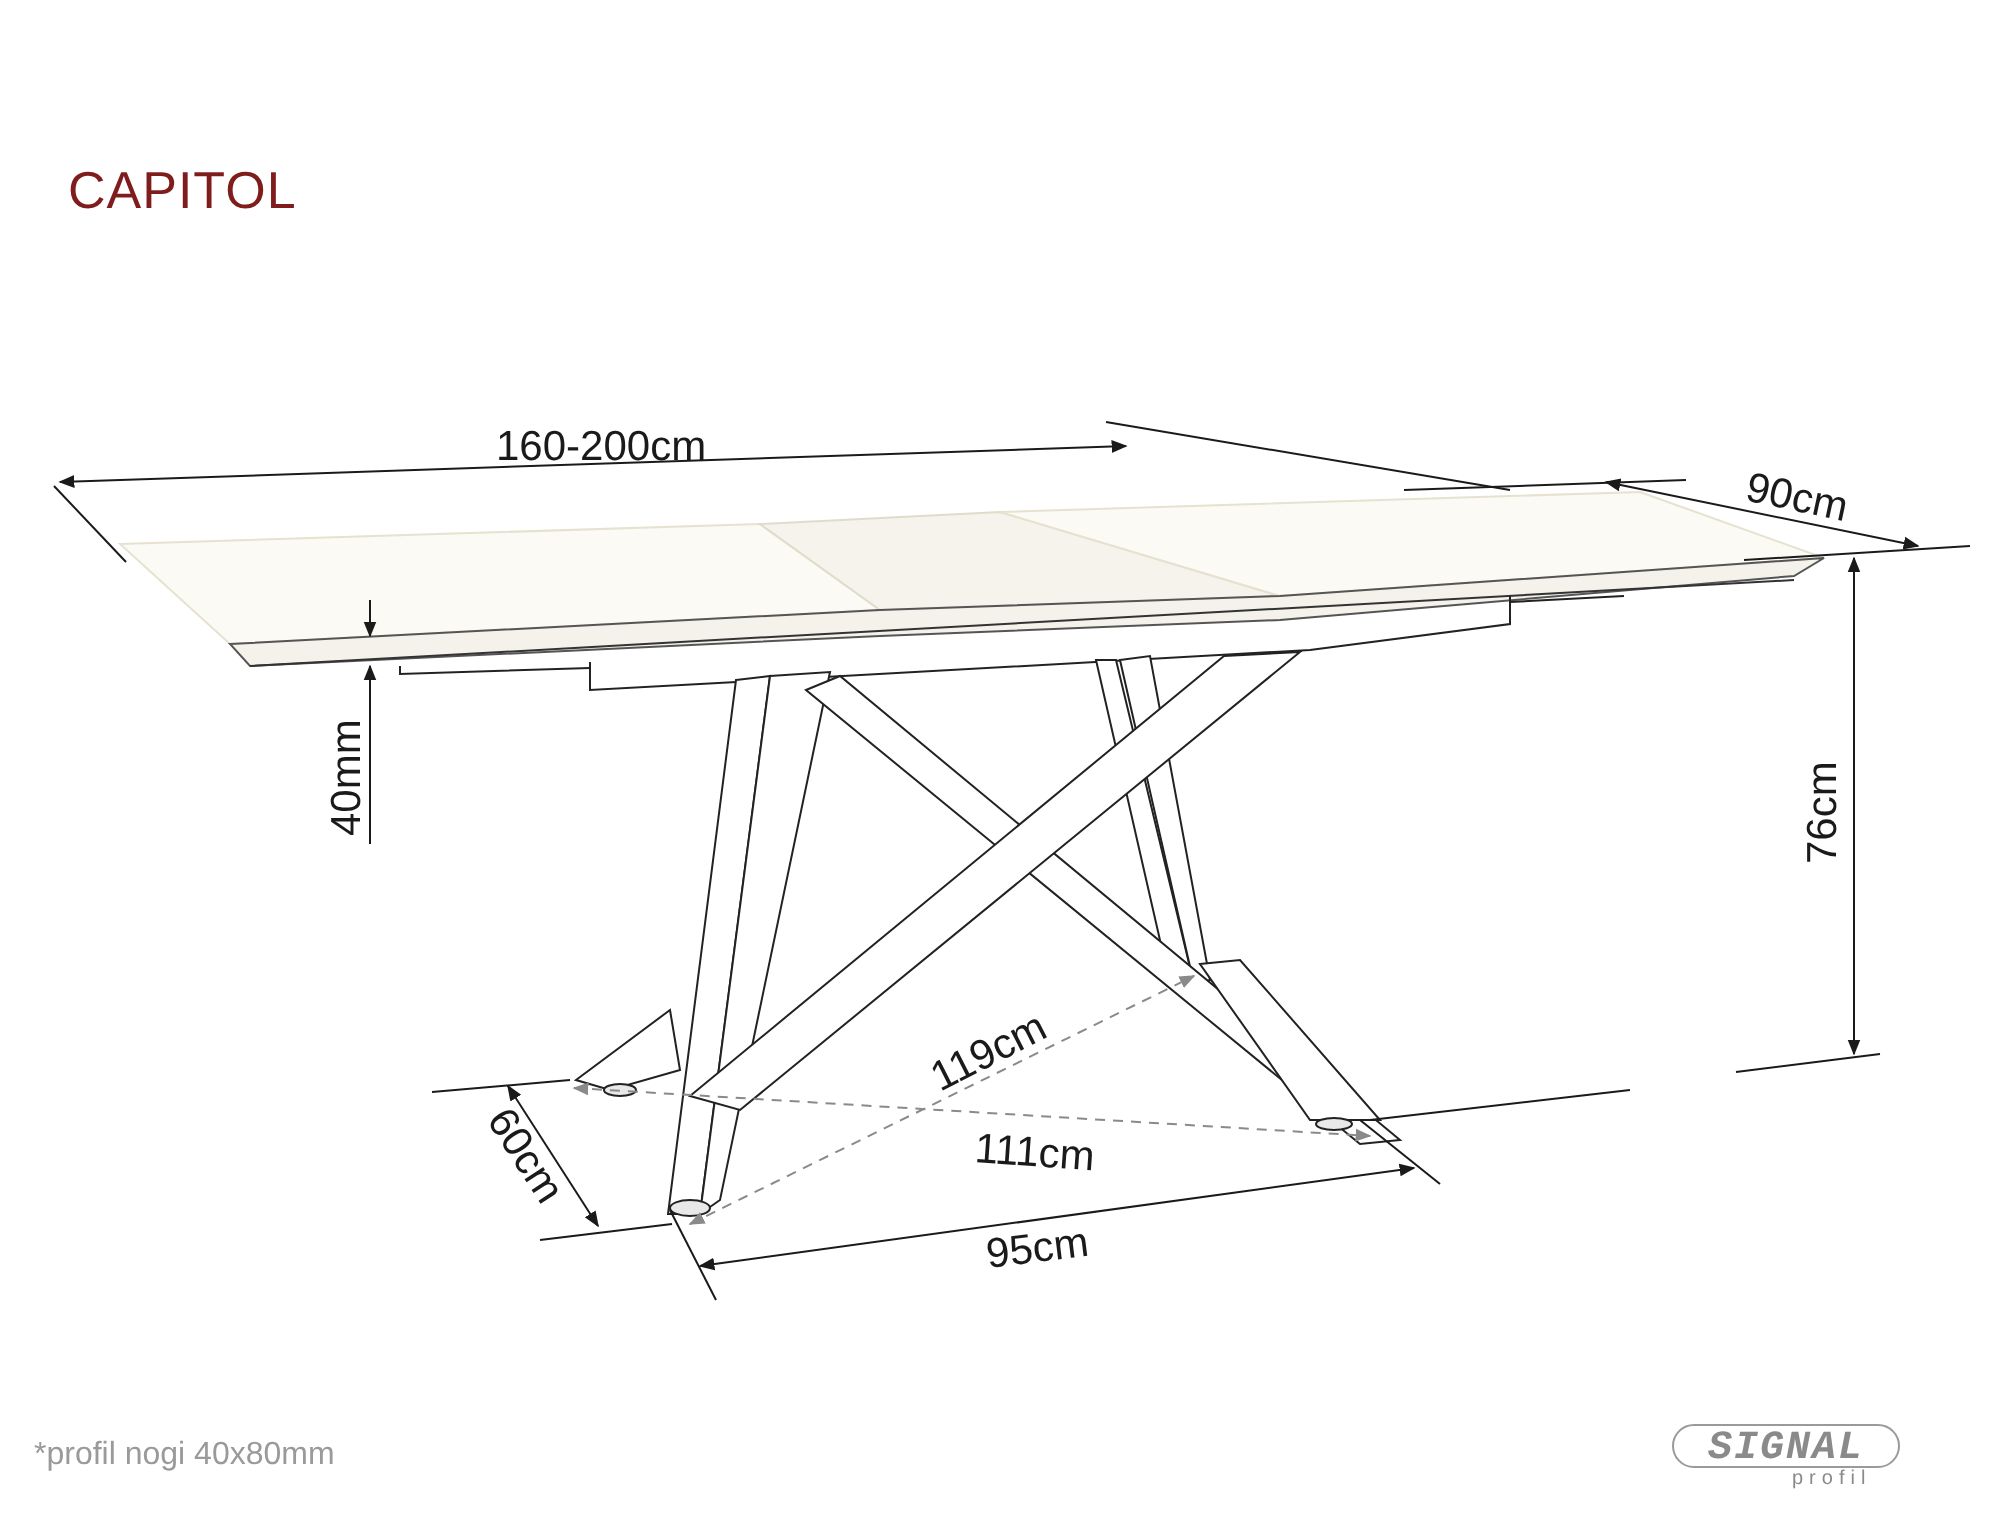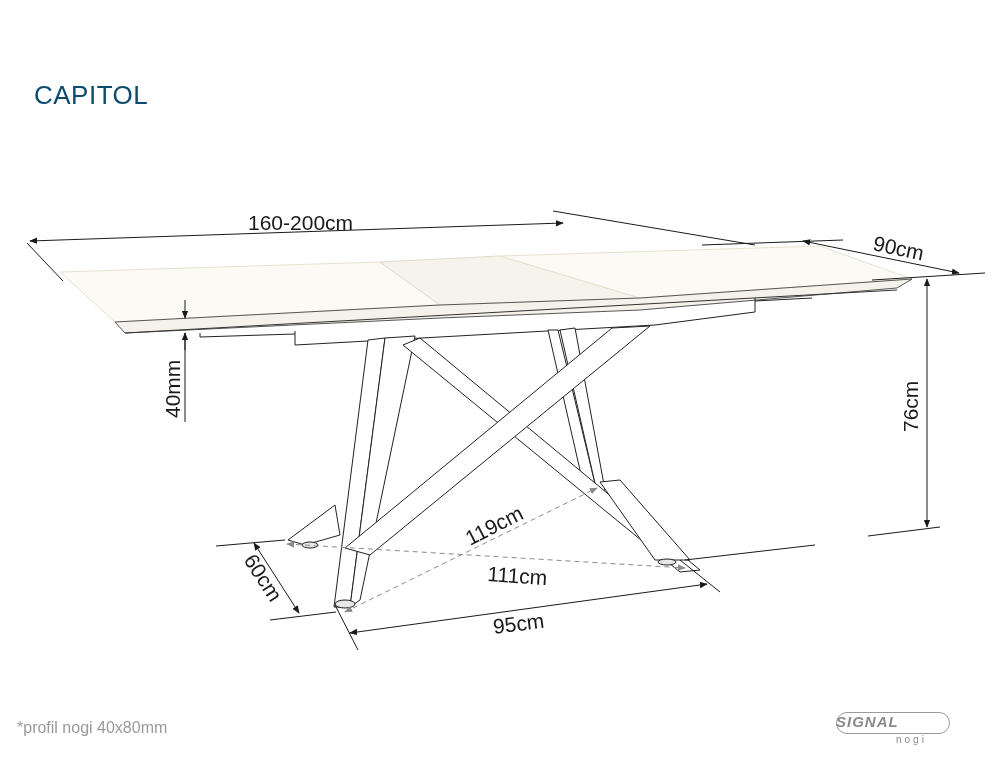--- a/index.html
+++ b/index.html
@@ -1,21 +1,21 @@
 <!DOCTYPE html>
 <html><head>
   <meta charset="utf-8">
   <style>
     html, body { margin: 0; padding: 0; background: #ffffff; }
     body { width: 1000px; height: 765px; position: relative; overflow: hidden; font-family: "Liberation Sans", sans-serif; }
-    .title { position: absolute; left: 34px; top: 80px; font-size: 26px; color: #0c4a6e; letter-spacing: 0.5px; }
+    .title { position: absolute; left: 34px; top: 80px; font-size: 26px; color: #7f1d1d; letter-spacing: 0.5px; }
     .footnote { position: absolute; left: 17px; top: 719px; font-size: 16px; color: #9a9a9a; }
     .logo { position: absolute; left: 836px; top: 712px; width: 118px; height: 34px; }
     .logo-pill { position: absolute; left: 0; top: 0; width: 114px; height: 22px; border: 1.5px solid #9a9a9a; border-radius: 12px; box-sizing: border-box; }
-    .logo-text { position: absolute; left: 0; top: 1px; width: 114px; text-align: left; font-size: 15px; font-weight: bold; font-style: italic; color: #8a8a8a; letter-spacing: 1px; }
+    .logo-text { position: absolute; left: 0; top: 1px; width: 114px; text-align: center; font-size: 20px; font-weight: bold; font-style: italic; color: #8a8a8a; letter-spacing: 1px; font-family: Liberation Mono, monospace; }
     .logo-sub { position: absolute; left: 60px; top: 22px; font-size: 10px; color: #8a8a8a; letter-spacing: 3px; }
     svg.drawing { position: absolute; left: 0; top: 0; }
     .dim-label { font-family: "Liberation Sans", sans-serif; font-size: 21px; fill: #1a1a1a; }
   </style>
 </head>
 <body>
 
 <div class="title">CAPITOL</div>
 
 <svg class="drawing" width="1000" height="765" viewBox="0 0 1000 765">
@@ -96,14 +96,14 @@
   <text class="dim-label" x="487" y="581" transform="rotate(4 487 581)">111cm</text>
   <text class="dim-label" x="243" y="560" transform="rotate(57 243 560)">60cm</text>
   <text class="dim-label" x="494" y="634" transform="rotate(-7 494 634)">95cm</text>
 </svg>
 
 <div class="footnote">*profil nogi 40x80mm</div>
 
 <div class="logo">
   <div class="logo-pill"></div>
   <div class="logo-text">SIGNAL</div>
-  <div class="logo-sub">nogi</div>
+  <div class="logo-sub">profil</div>
 </div>
 
 </body></html>

